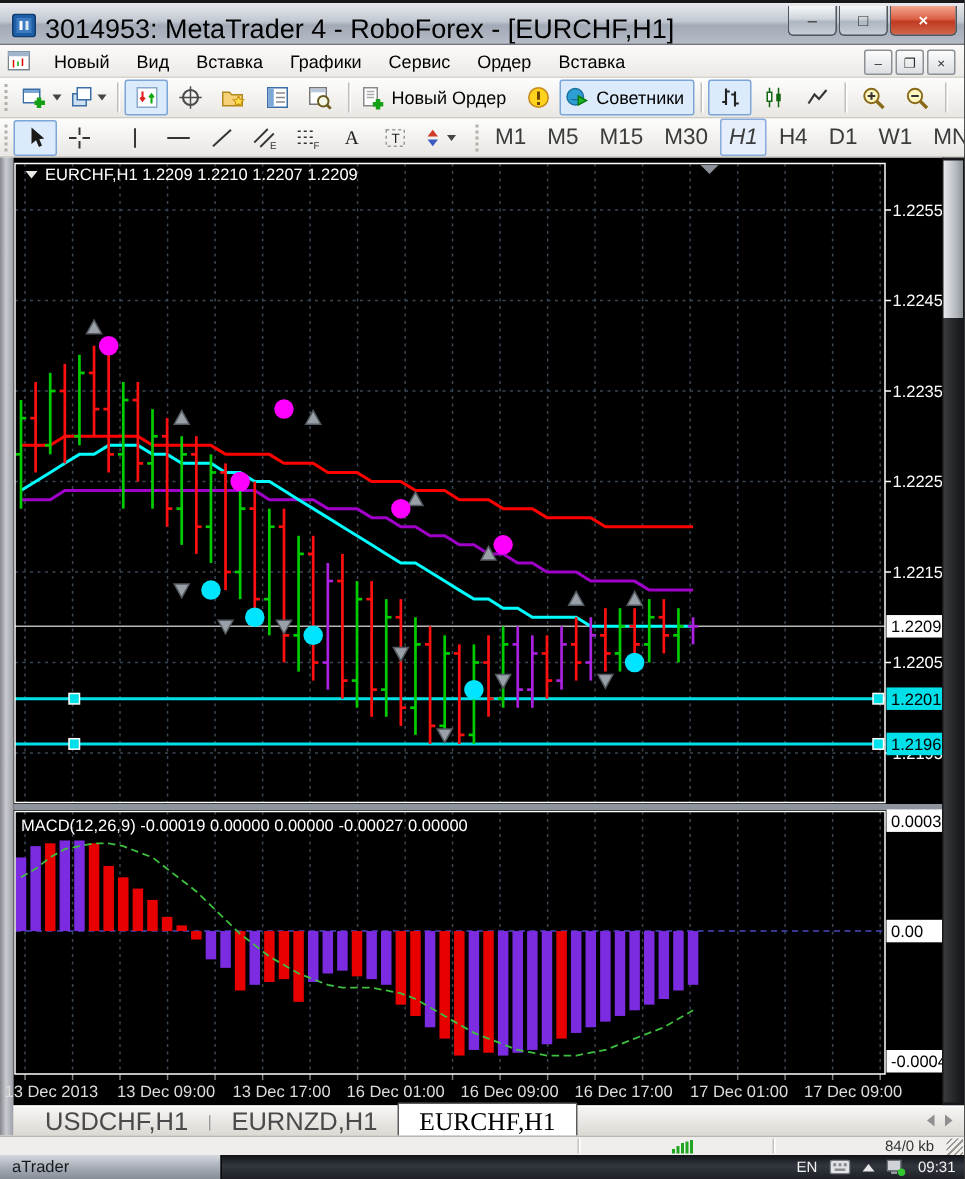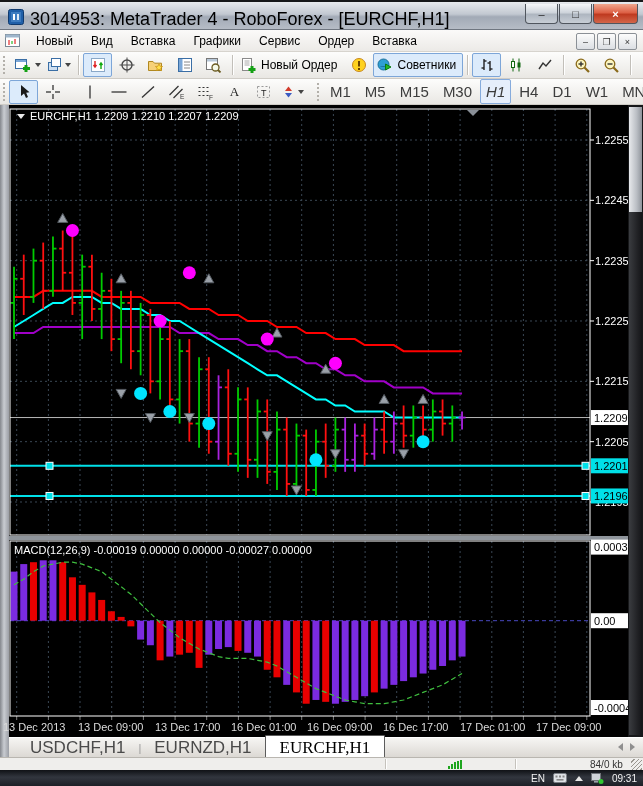--- a/index.html
+++ b/index.html
@@ -694,20 +694,21 @@
         <i style="height:5px;"></i>
         <i style="height:7px;"></i>
         <i style="height:8px;"></i>
         <i style="height:9px;"></i>
     </div>
     <span class="sb-traffic">84/0 kb</span>
     <div class="sb-grip"></div>
   </div>
 
   <div class="taskbar">
+    <div class="task-btn">aTrader</div>
     <div class="tray">
       <span>EN</span>
       <svg width="14" height="10">
         <rect x="0.5" y="0.5" width="13" height="9" rx="1.5" fill="#dfe2e6" stroke="#7a7e84"></rect>
         <rect x="2.5" y="2.5" width="2" height="2" fill="#888"></rect>
           <rect x="6" y="2.5" width="2" height="2" fill="#888"></rect>
         <rect x="9.5" y="2.5" width="2" height="2" fill="#888"></rect>
           <rect x="3.5" y="6" width="7" height="1.6" fill="#888"></rect>
       </svg>
       <i class="tri-up"></i>

